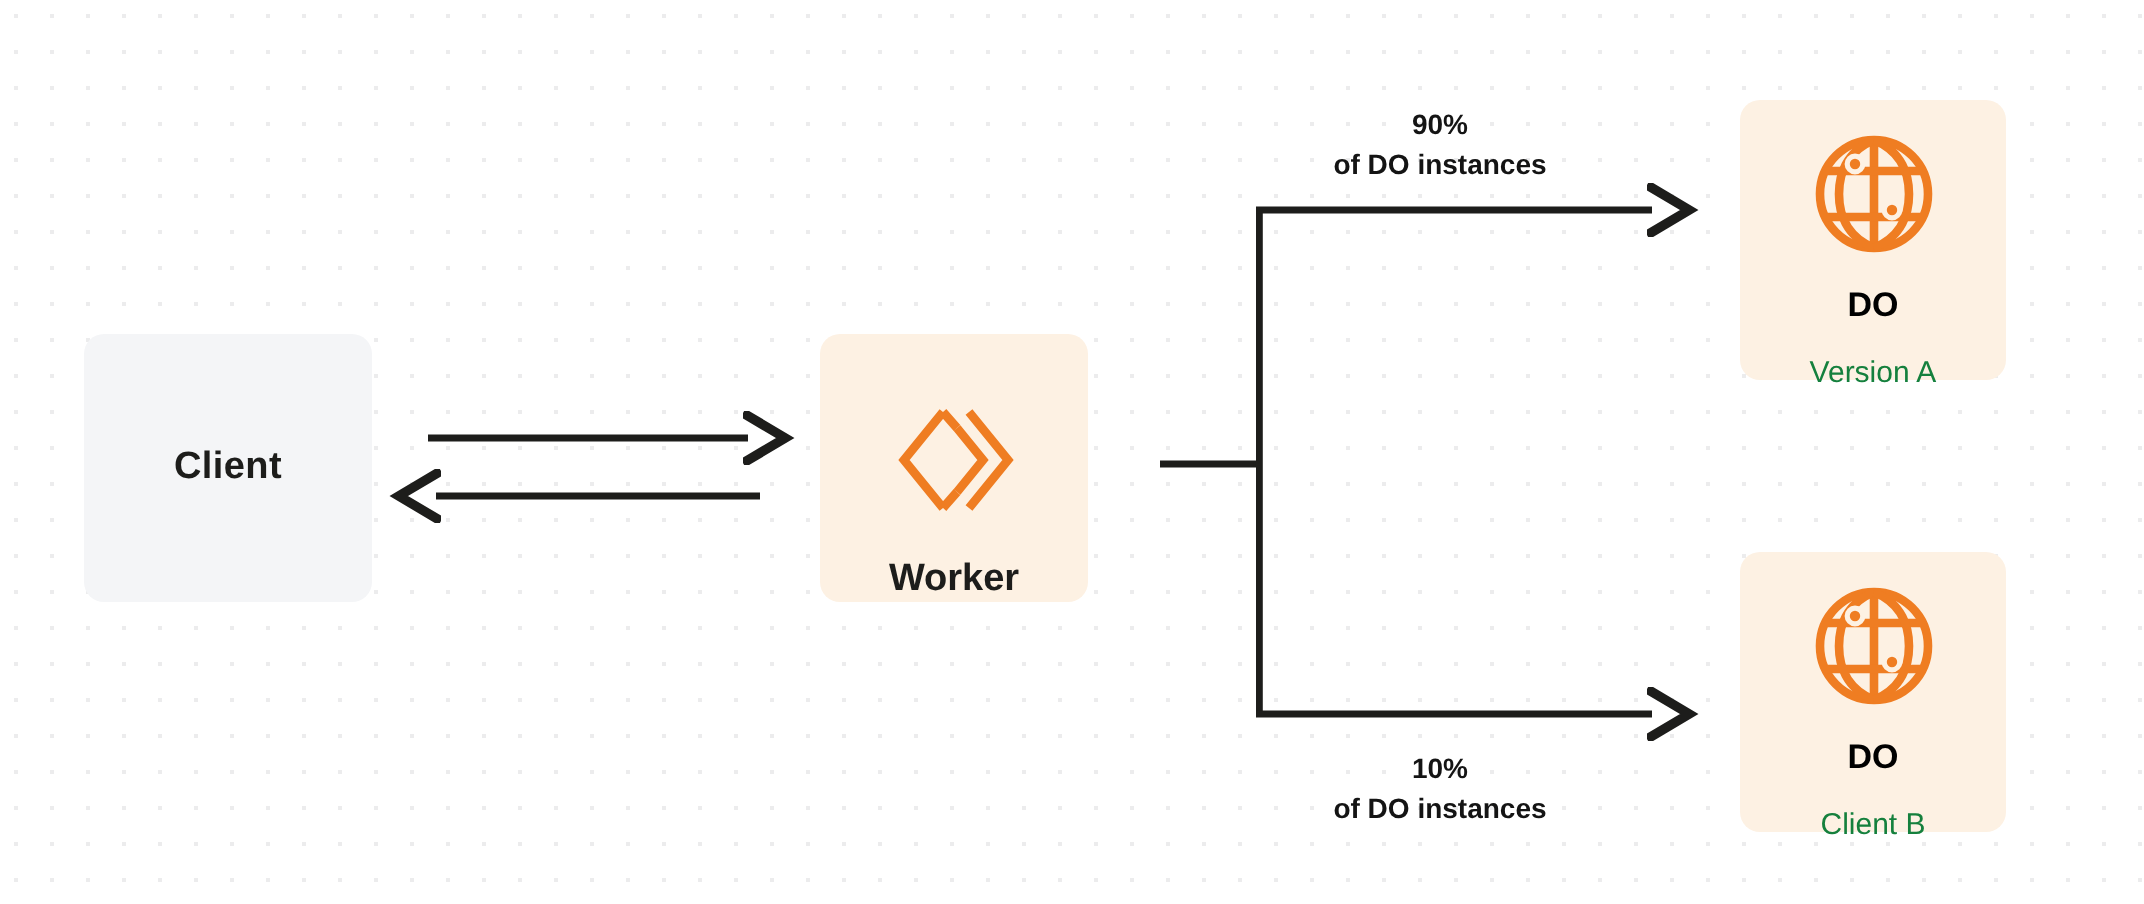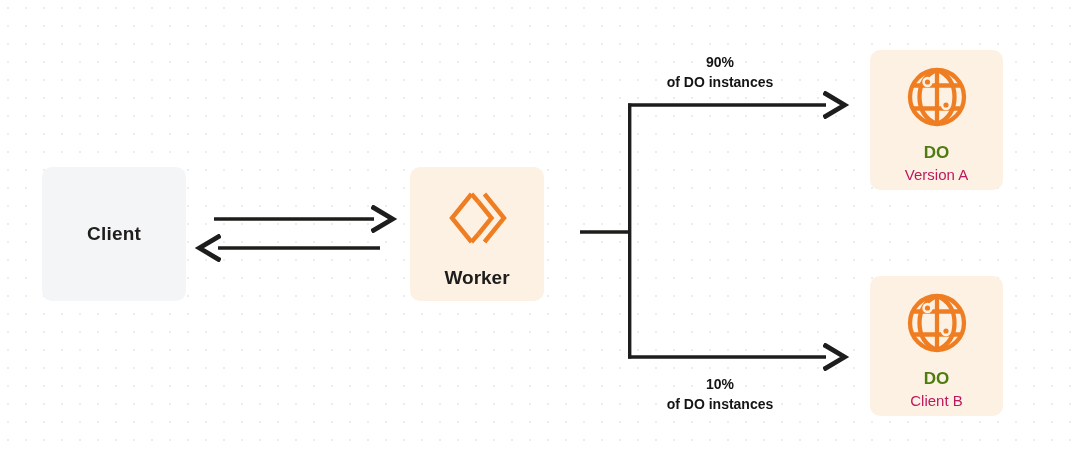--- a/index.html
+++ b/index.html
@@ -45,21 +45,21 @@
     letter-spacing: 0.2px;
   }
 
   
   #worker-node {
     left: 410px;
     top: 167px;
     width: 134px;
     height: 134px;
     background: #fdf1e3;
-    justify-content: flex-start;
+    justify-content: flex-end;
     padding-top: 22px;
   }
   #worker-node .node-title {
     font-size: 19px;
     font-weight: bold;
     color: #1d1d1b;
     margin-top: 20px;
   }
 
   
@@ -69,30 +69,30 @@
     height: 140px;
     background: #fdf1e3;
     justify-content: flex-start;
     padding-top: 16px;
   }
   #do-node-a { top: 50px; }
   #do-node-b { top: 276px; }
   .do-node .node-title {
     font-size: 17px;
     font-weight: bold;
-    color: #4d7c0f;
+    color: #000000;
     margin-top: 14px;
     line-height: 1.25;
   }
   .do-node .node-subtitle {
     font-size: 15px;
     font-weight: normal;
-    color: #be185d;
+    color: #15803d;
     line-height: 1.3;
-    margin-top: 2px;
+    margin-top: 14px;
   }
 
   .icon-wrap {
     display: block;
     line-height: 0;
   }
 
   
   #edges {
     position: absolute;

